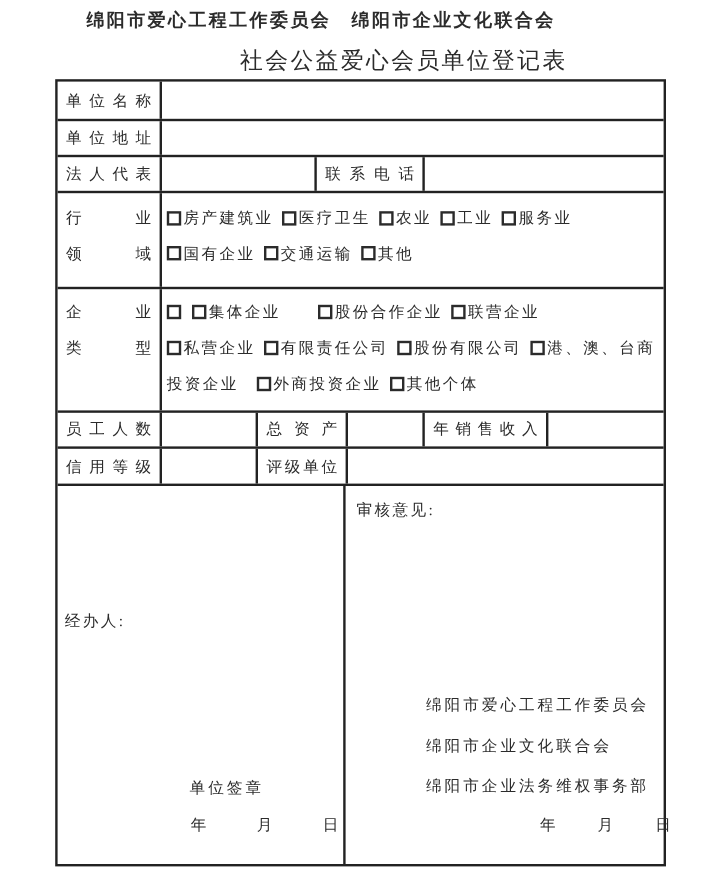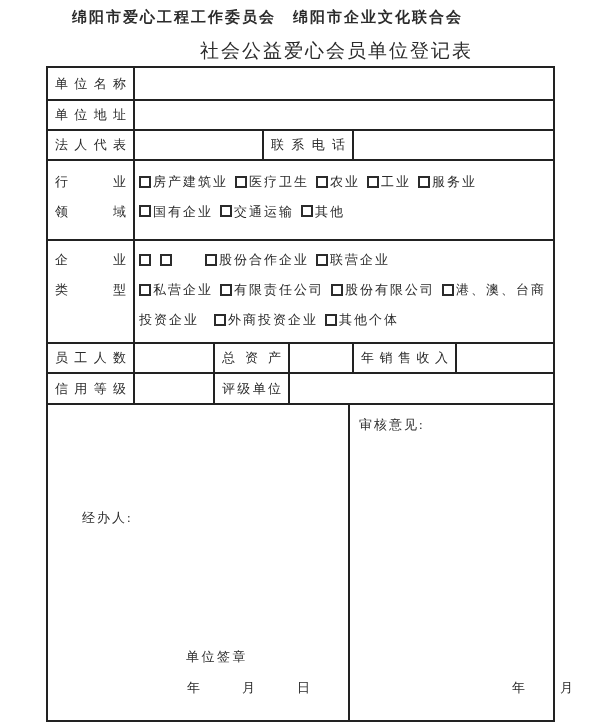--- a/index.html
+++ b/index.html
@@ -32,21 +32,21 @@
   }
   .row { display: flex; border-bottom: 2px solid #222; flex-shrink: 0; }
   .row.last { border-bottom: none; flex: 1; }
   .r1 { height: 33px; } .r2 { height: 30px; } .r3 { height: 30px; }
   .r4 { height: 80px; } .r5 { height: 103px; }
   .r6 { height: 30px; } .r7 { height: 31px; }
   .cell { border-right: 2px solid #222; flex-shrink: 0; }
   .cell.fill { border-right: none; flex: 1; }
   .w87 { width: 87px; } .w129 { width: 129px; } .w90 { width: 90px; }
   .w80 { width: 80px; } .w75 { width: 75px; } .w64 { width: 64px; }
-  .w103 { width: 103px; } .w240 { width: 274px; margin-left: 28px; }
+  .w103 { width: 103px; } .w240 { width: 240px; }
   .lbl { display: flex; align-items: center; }
   .spread { display: flex; justify-content: space-between; flex: 1; padding: 0 7px; }
   .two { display: flex; flex-direction: column; }
   .r4 .two { padding-top: 6px; }
   .r4 .two .spread, .r4 .opt-line { height: 29.5px; line-height: 29.5px; }
   .r5 .two { padding-top: 4px; }
   .r5 .two .spread, .r5 .opt-line { height: 30px; line-height: 30px; }
   .two .spread { flex: none; align-items: center; }
   .opts { padding-left: 4px; }
   .r4 .opts { padding-top: 6px; }
@@ -182,20 +182,21 @@
           <span>型</span>
         </span>
     </div>
     <div class="cell fill opts" id="enterprise-opts">
         <div class="opt-line">
           <span class="opt">
             <span class="cb"></span>
           </span>
           <span class="opt">
             <span class="cb"></span>
+            <span class="opt-t">集体企业</span>
           </span>
           <span class="opt" style="margin-left: 24px;">
             <span class="cb"></span>
             <span class="opt-t">股份合作企业</span>
           </span>
           <span class="opt">
             <span class="cb"></span>
             <span class="opt-t">联营企业</span>
           </span>
         </div>
@@ -289,20 +290,25 @@
       <div class="handler">经办人:</div>
       <div class="seal">单位签章</div>
       <div class="sign-date">
         <span>年</span>
         <span>月</span>
         <span>日</span>
       </div>
     </div>
     <div class="cell fill review-cell">
       <div class="review-title">审核意见:</div>
+      <div class="orgs">
+        <div>绵阳市爱心工程工作委员会</div>
+        <div>绵阳市企业文化联合会</div>
+        <div>绵阳市企业法务维权事务部</div>
+      </div>
       <div class="review-date">
         <span>年</span>
         <span>月</span>
         <span>日</span>
       </div>
     </div>
   </div>
 
 </div>
 

